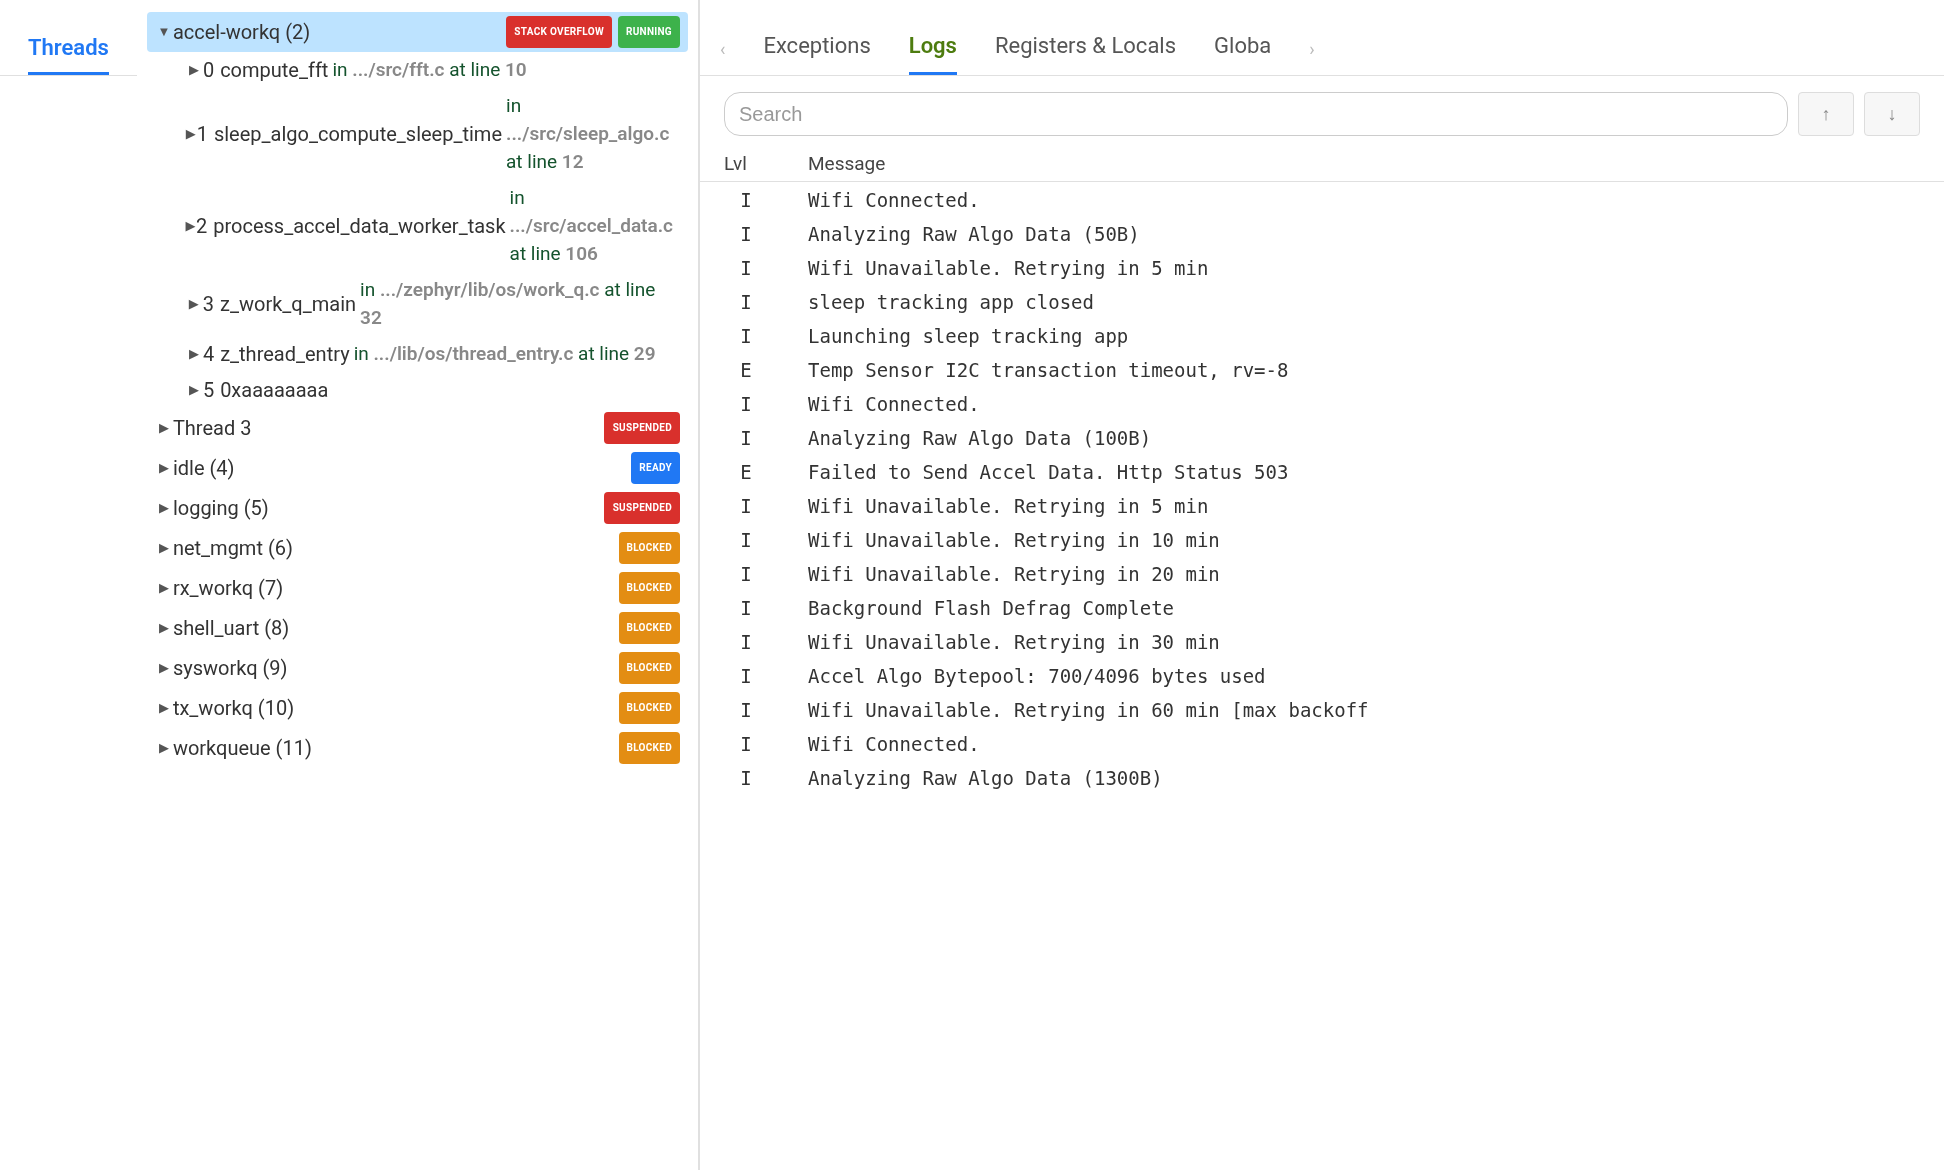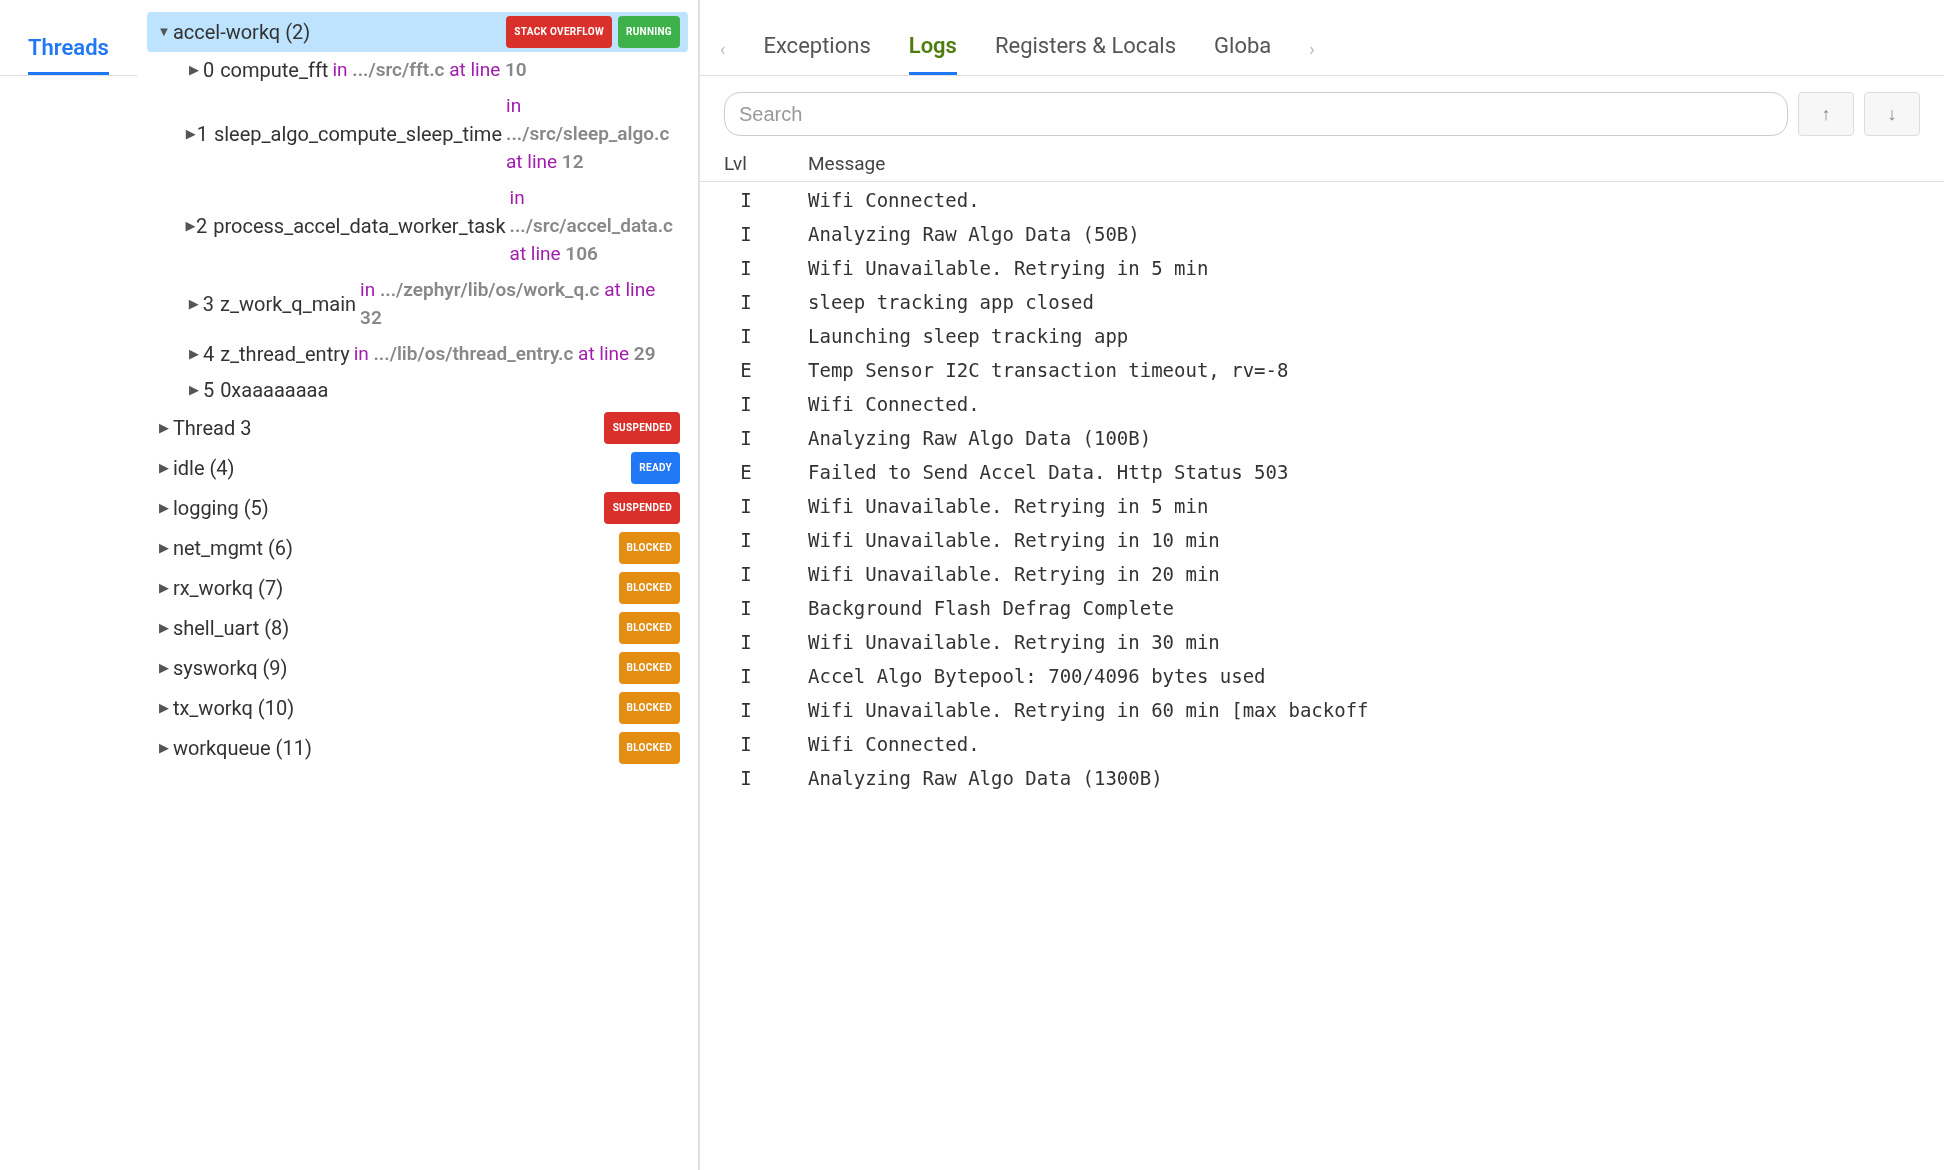--- a/index.html
+++ b/index.html
@@ -66,21 +66,21 @@
   .caret::before { content: "▶"; }
   .caret.open::before { content: "▼"; }
   .indent-1 { padding-left: 38px; }
   .thread-name {
     color: #333;
     font-size: 20px;
     white-space: nowrap;
   }
   .frame-idx { margin-right: 6px; }
   .frame-meta { color: #888; font-size: 19px; margin-left: 4px; }
-  .frame-meta .kw { color: #a21caf; }
+  .frame-meta .kw { color: #14532d; }
   .frame-meta .strong { color: #888; font-weight: 600; }
   .spacer { flex: 1; }
   .badges { display: flex; gap: 6px; }
   .badge {
     font-size: 10px;
     font-weight: 700;
     color: #fff;
     padding: 2px 8px;
     border-radius: 4px;
     letter-spacing: 0.3px;

